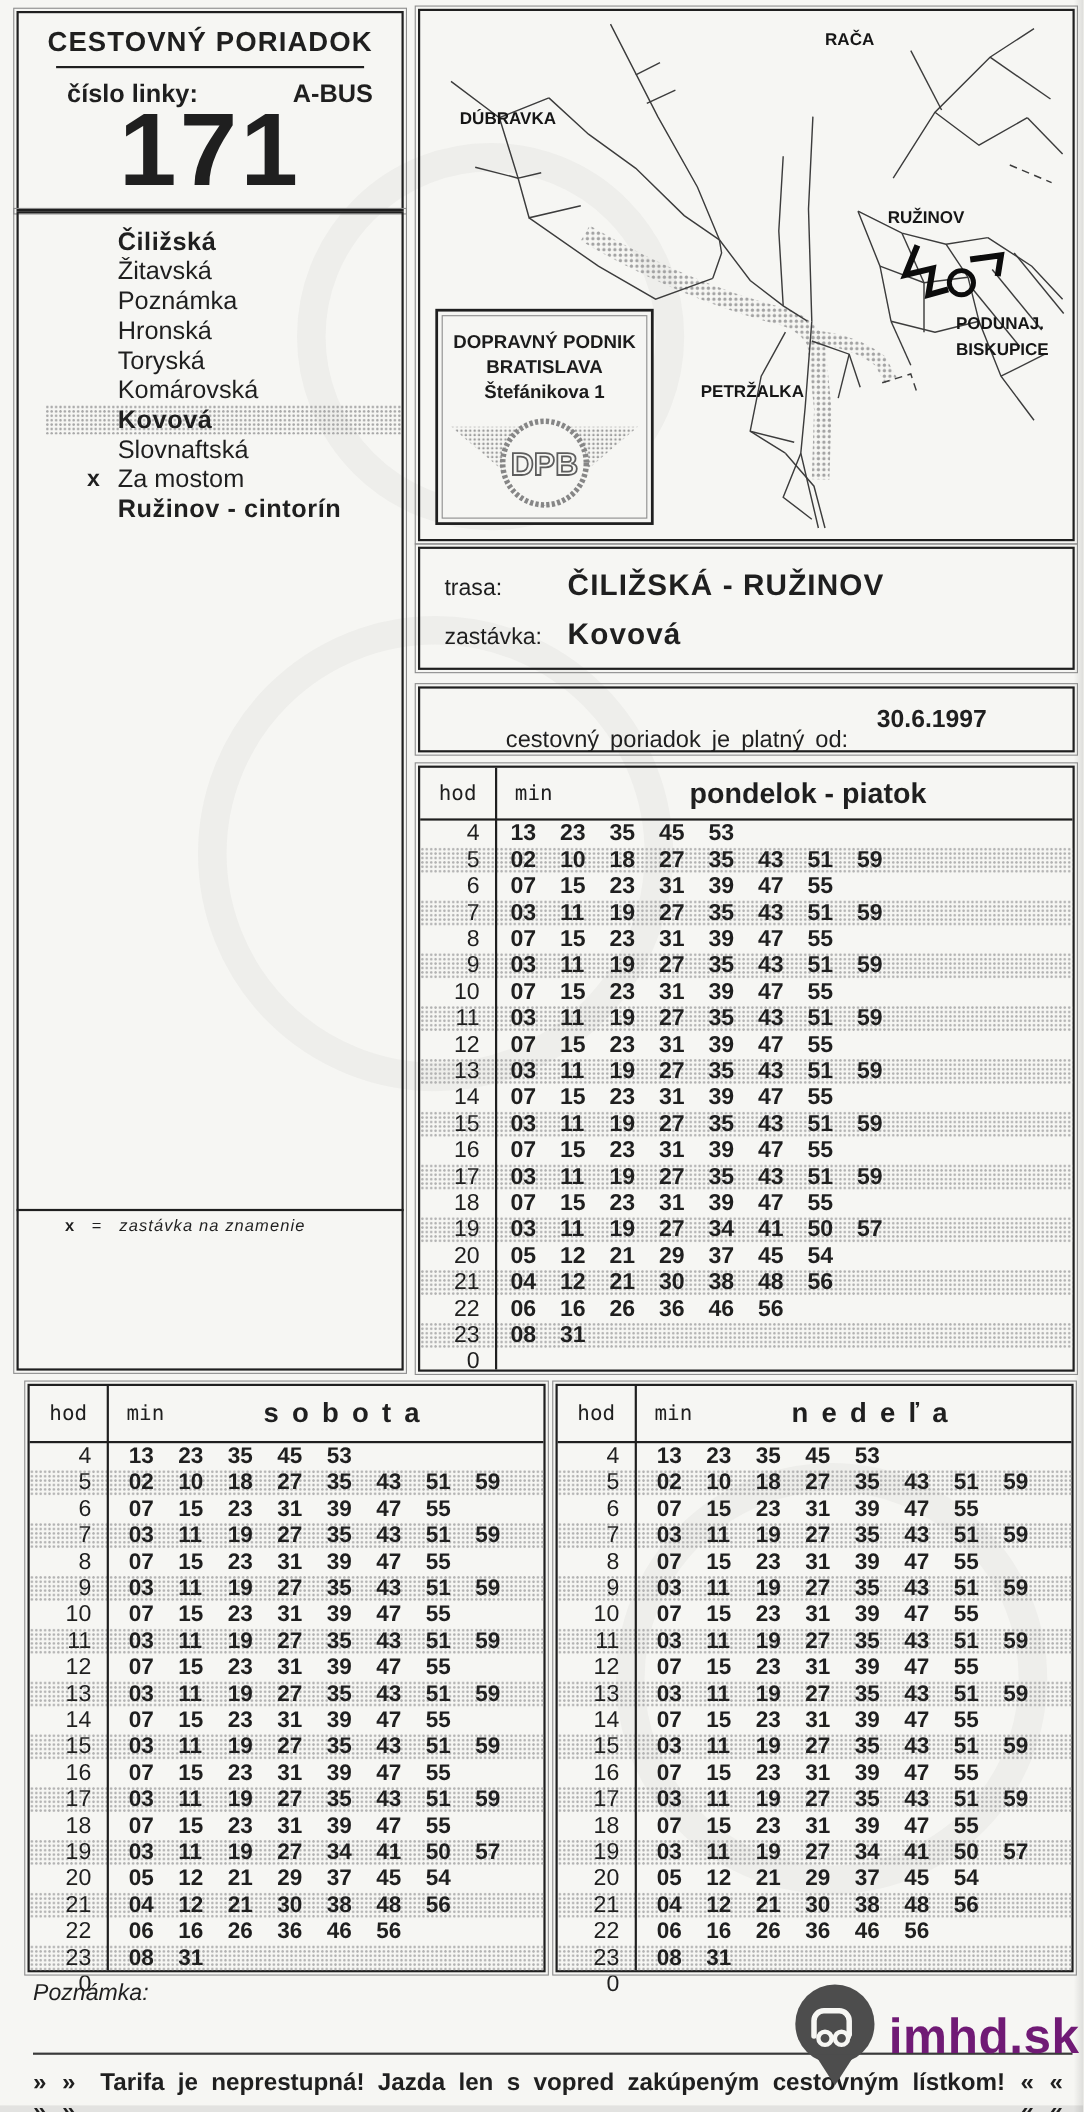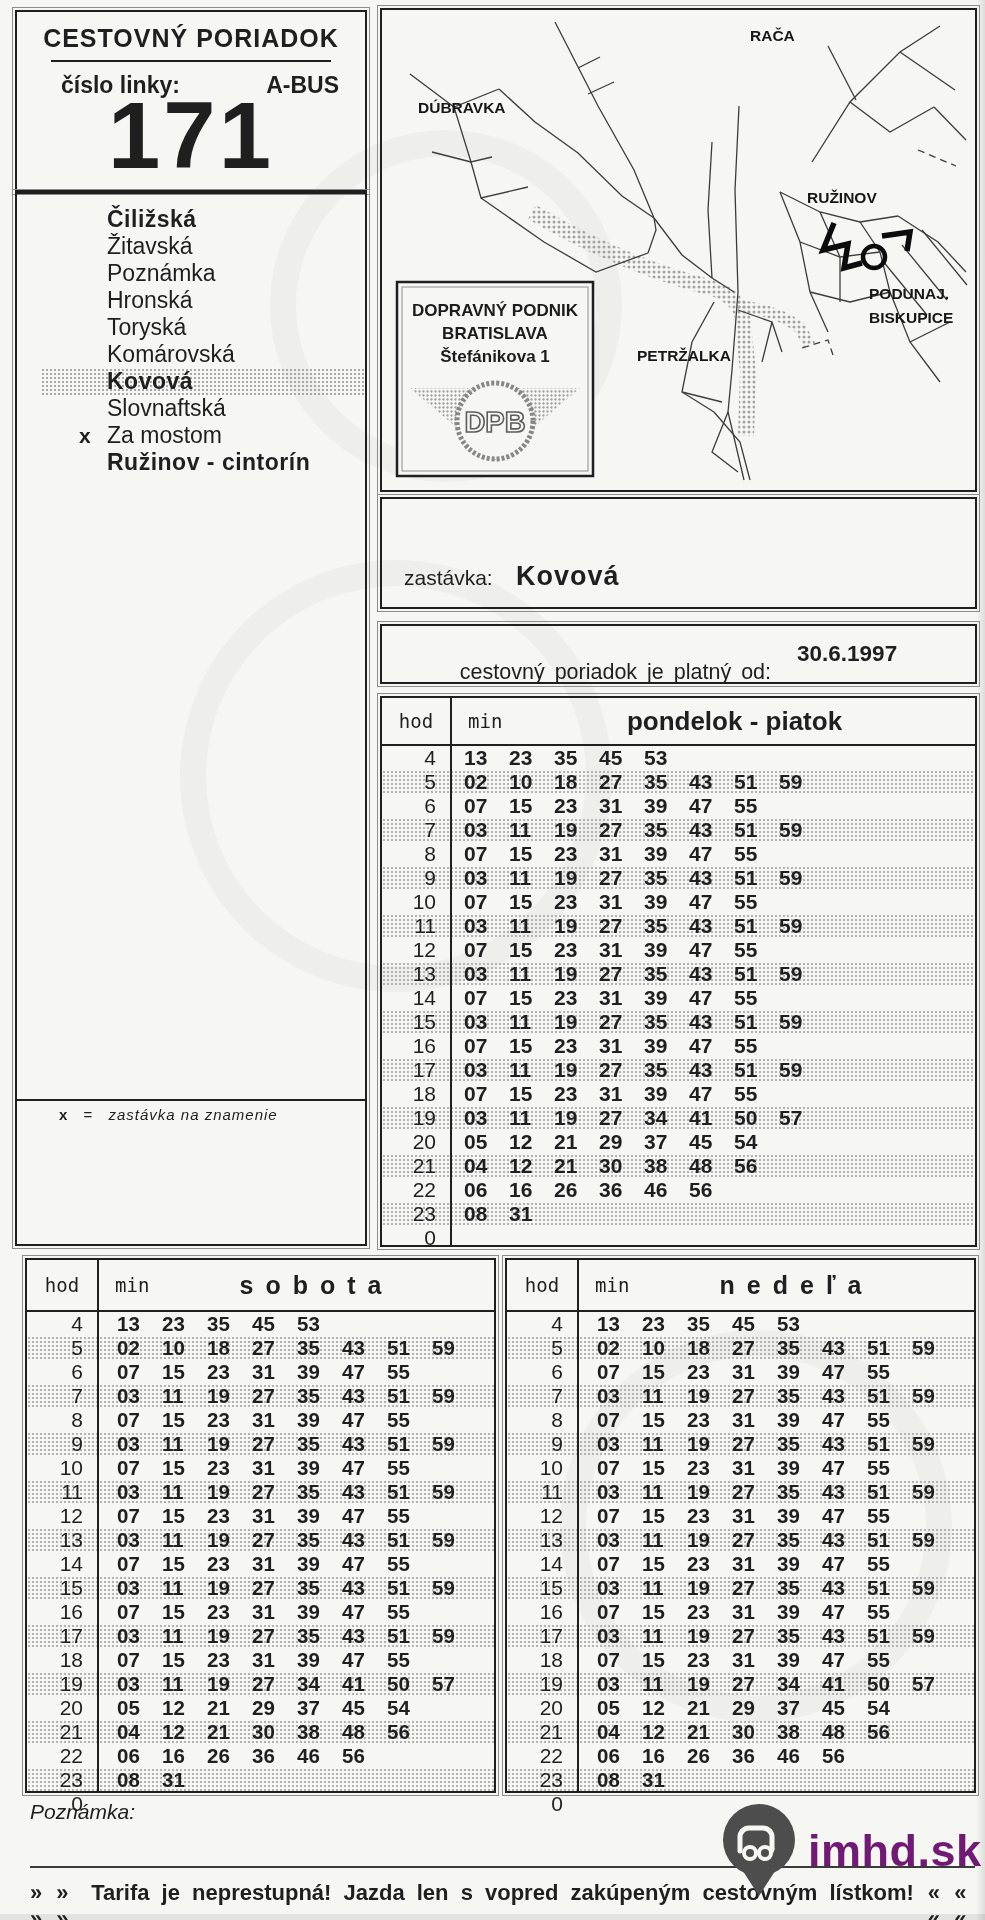--- a/index.html
+++ b/index.html
@@ -211,20 +211,24 @@
         <g>
           <polygon points="28,378 198,378 113,450" fill="url(#ht)"></polygon>
           <circle cx="113" cy="411" r="38" fill="#f6f6f3" stroke="#868686" stroke-width="5" stroke-dasharray="3,2"></circle>
           <text x="113" y="422" text-anchor="middle" font-family="Liberation Sans, sans-serif" font-weight="bold" font-size="29" fill="none" stroke="#5d5d5d" stroke-width="1.6">DPB</text>
         </g>
       </g>
     </svg>
   </div>
 
   <div class="box rbox">
+    <div class="r-row r1">
+      <span class="lbl">trasa:</span>
+      <span class="val">ČILIŽSKÁ - RUŽINOV</span>
+    </div>
     <div class="r-row r2">
       <span class="lbl">zastávka:</span>
       <span class="val">Kovová</span>
     </div>
   </div>
 
   <div class="box vbox">
     <span class="v-lbl">cestovný poriadok je platný od:</span>
     <span class="v-date">30.6.1997</span>
   </div>

